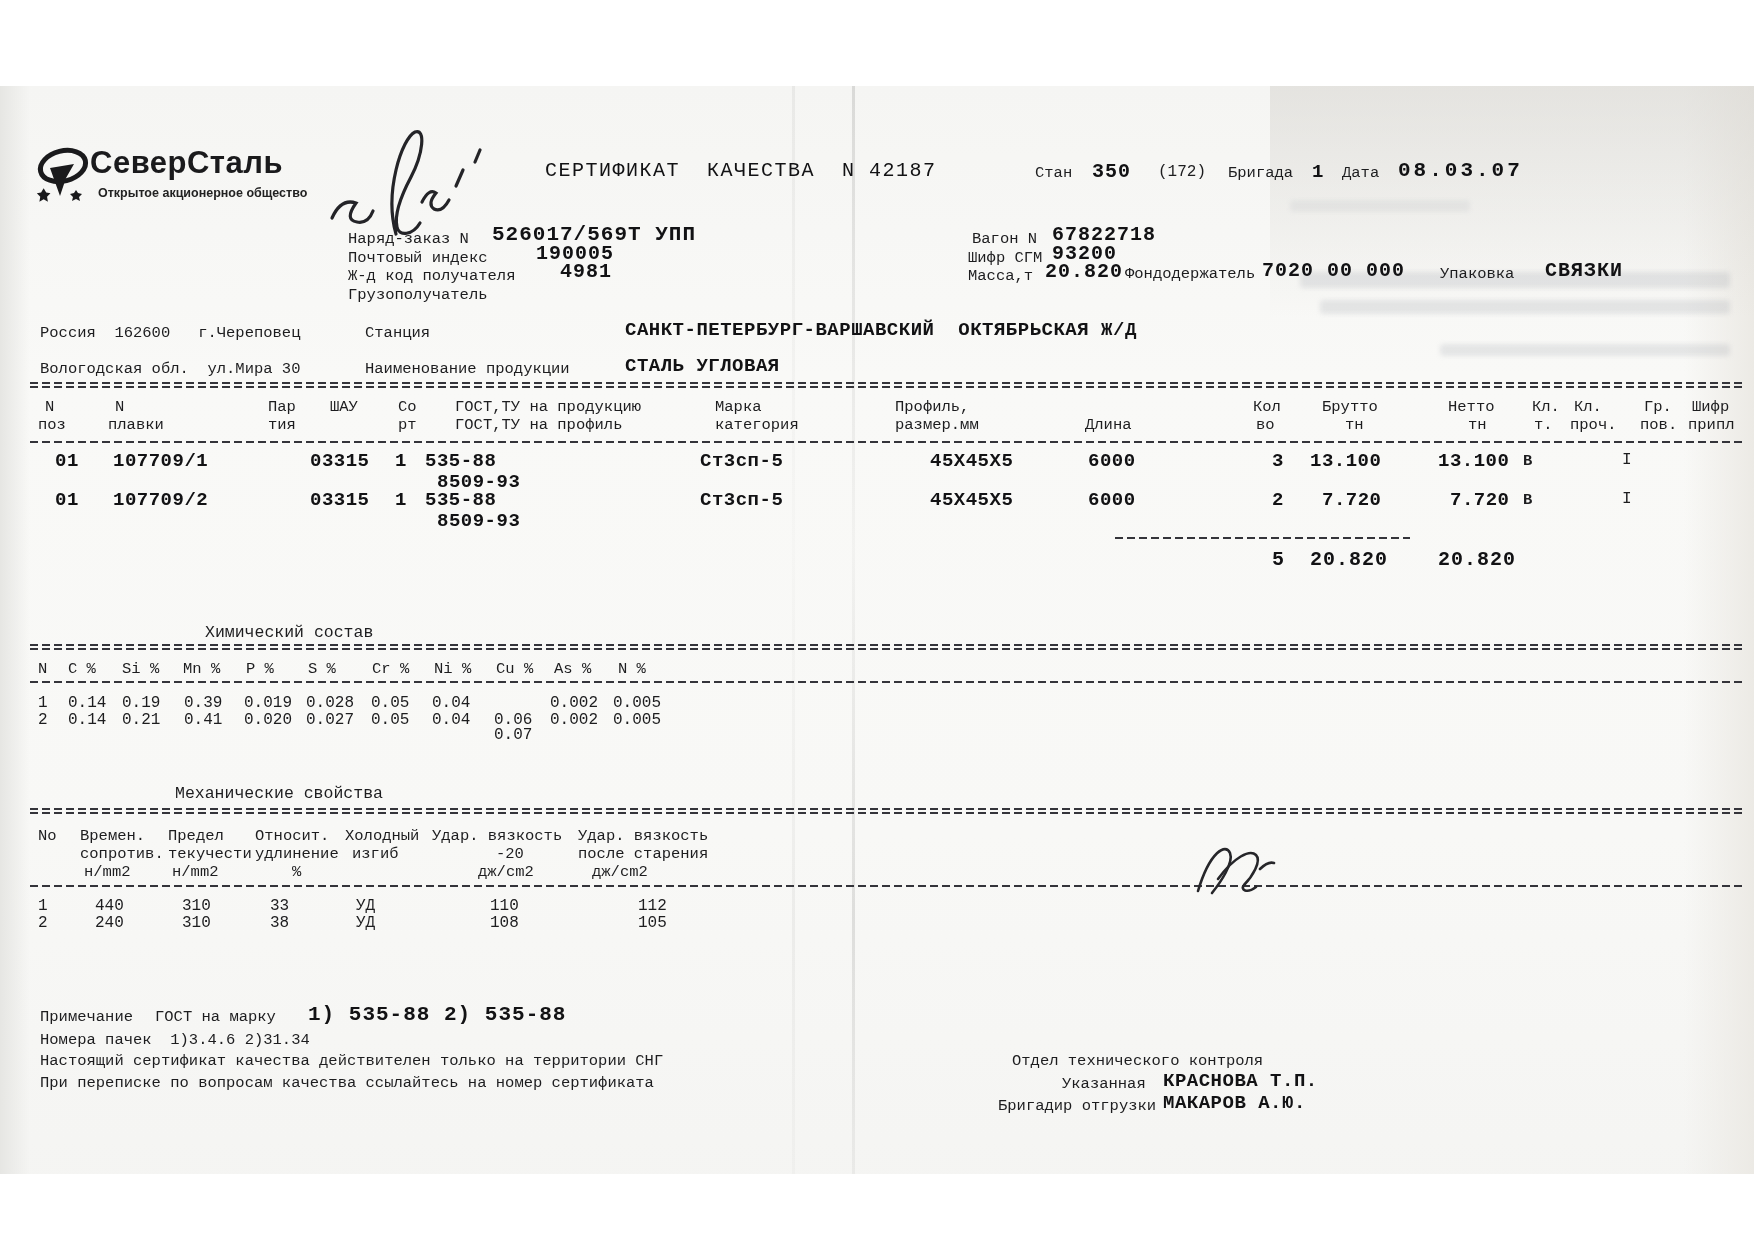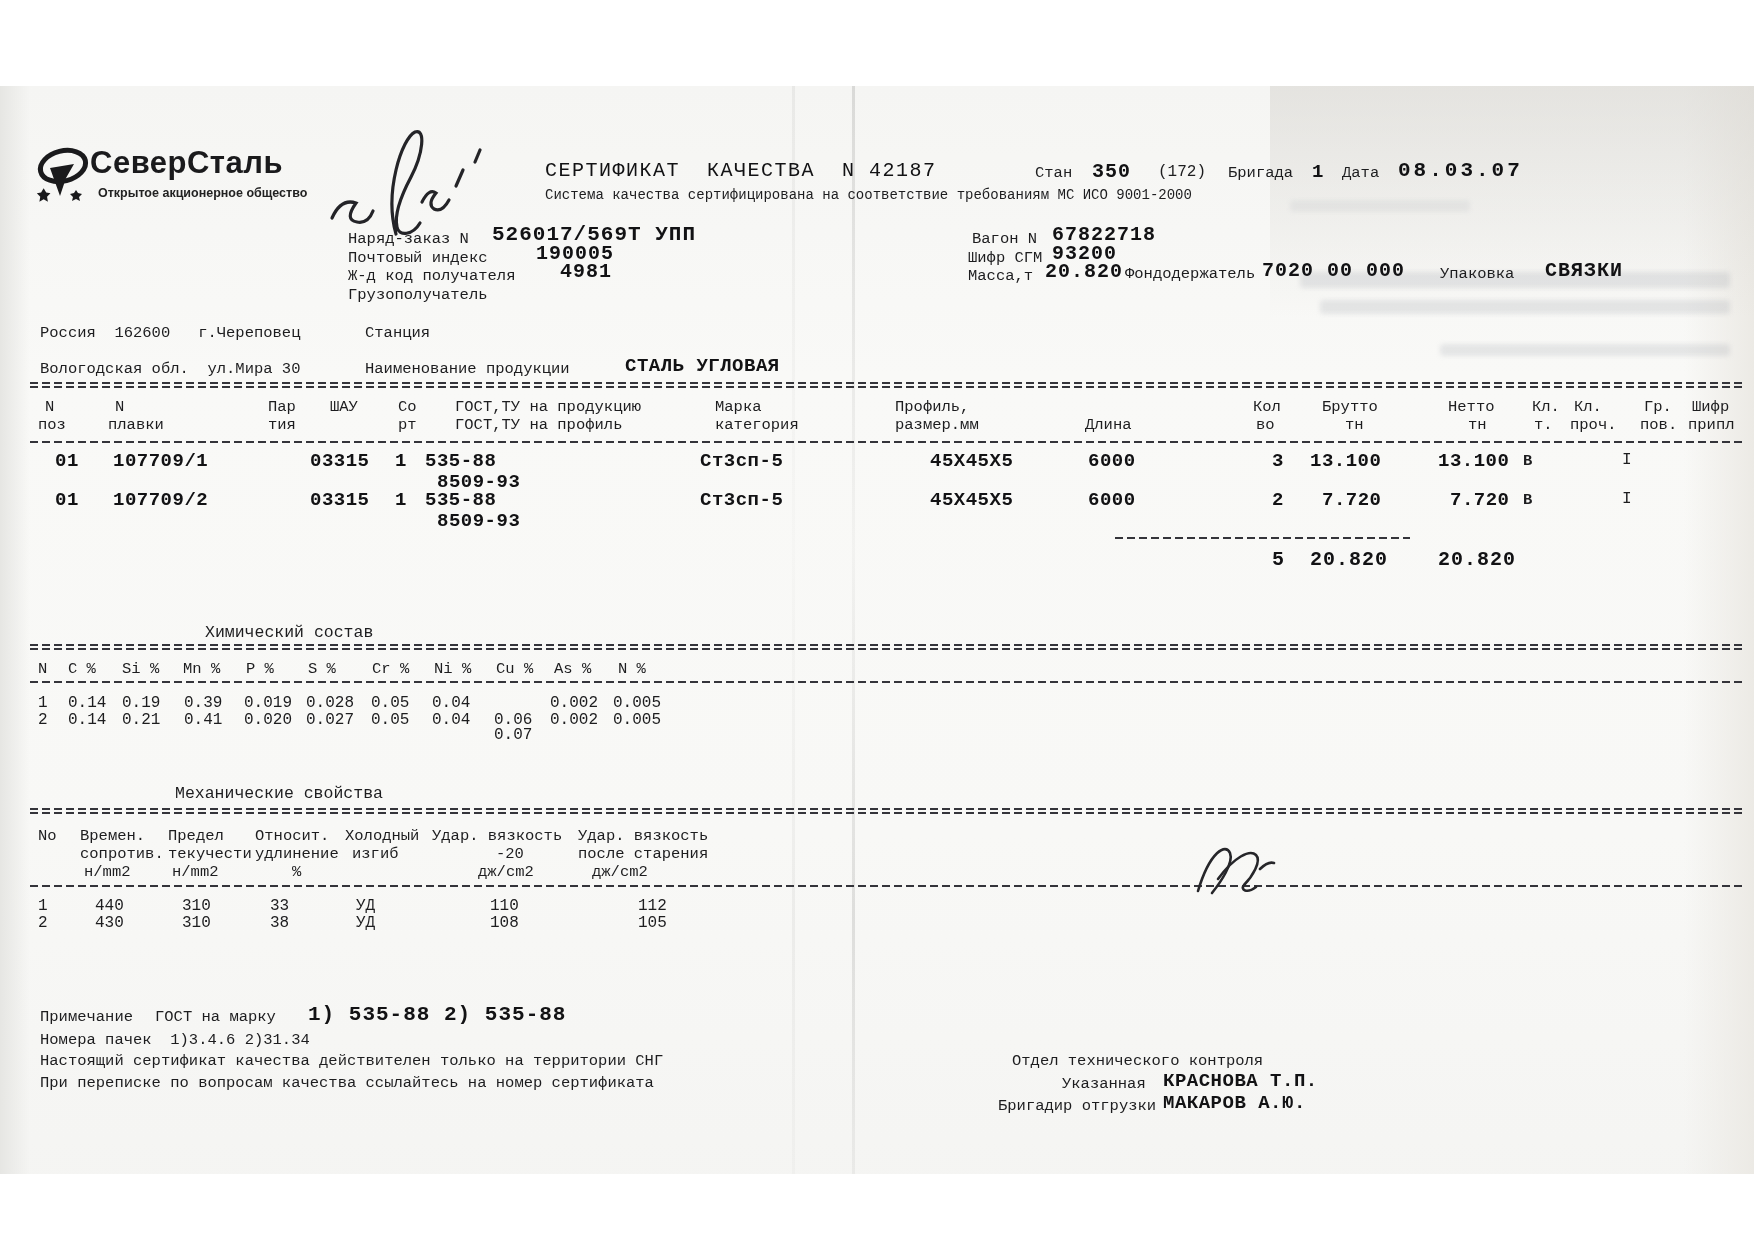--- a/index.html
+++ b/index.html
@@ -72,21 +72,20 @@
   </svg>
 
   <div class="t ttl" style="left:545px;top:160px">СЕРТИФИКАТ  КАЧЕСТВА  N 42187</div>
   <div class="t s" style="left:1035px;top:165px">Стан</div>
   <div class="t v" style="left:1092px;top:161px">350</div>
   <div class="t v16" style="left:1158px;top:164px">(172)</div>
   <div class="t s" style="left:1228px;top:165px">Бригада</div>
   <div class="t v19" style="left:1312px;top:162px">1</div>
   <div class="t s" style="left:1342px;top:165px">Дата</div>
   <div class="t v21" style="left:1398px;top:159px;letter-spacing:3px">08.03.07</div>
-  <div class="t s14" style="left:545px;top:188px">Система качества сертифицирована на соответствие требованиям МС ИСО 9001-2000</div>
 
   <div class="t s" style="left:348px;top:231px">Наряд-заказ N</div>
   <div class="t v21" style="left:492px;top:223px">526017/569Т УПП</div>
   <div class="t s" style="left:348px;top:250px">Почтовый индекс</div>
   <div class="t v" style="left:536px;top:243px">190005</div>
   <div class="t s" style="left:348px;top:268px">Ж-д код получателя</div>
   <div class="t v" style="left:560px;top:261px">4981</div>
   <div class="t s" style="left:348px;top:287px">Грузополучатель</div>
 
   <div class="t s" style="left:972px;top:231px">Вагон N</div>
@@ -95,20 +94,21 @@
   <div class="t v" style="left:1052px;top:243px">93200</div>
   <div class="t s" style="left:968px;top:268px">Масса,т</div>
   <div class="t v" style="left:1045px;top:261px">20.820</div>
   <div class="t s" style="left:1125px;top:266px">Фондодержатель</div>
   <div class="t v" style="left:1262px;top:260px">7020 00 000</div>
   <div class="t s" style="left:1440px;top:266px">Упаковка</div>
   <div class="t v" style="left:1545px;top:260px">СВЯЗКИ</div>
 
   <div class="t s" style="left:40px;top:325px">Россия  162600   г.Череповец</div>
   <div class="t s" style="left:365px;top:325px">Станция</div>
+  <div class="t v19" style="left:625px;top:320px">САНКТ-ПЕТЕРБУРГ-ВАРШАВСКИЙ  ОКТЯБРЬСКАЯ Ж/Д</div>
   <div class="t s" style="left:40px;top:361px">Вологодская обл.  ул.Мира 30</div>
   <div class="t s" style="left:365px;top:361px">Наименование продукции</div>
   <div class="t v19" style="left:625px;top:356px">СТАЛЬ УГЛОВАЯ</div>
 
   <div class="dash2" style="left:30px;top:382px;width:1716px"></div>
   <div class="dash" style="left:30px;top:441px;width:1716px"></div>
 
   <div class="t s" style="left:45px;top:399px">N</div>
   <div class="t s" style="left:38px;top:417px">поз</div>
   <div class="t s" style="left:115px;top:399px">N</div>
@@ -238,21 +238,21 @@
 
   <div class="t v16" style="left:38px;top:898px">1</div>
   <div class="t v16" style="left:95px;top:898px">440</div>
   <div class="t v16" style="left:182px;top:898px">310</div>
   <div class="t v16" style="left:270px;top:898px">33</div>
   <div class="t v16" style="left:356px;top:898px">УД</div>
   <div class="t v16" style="left:490px;top:898px">110</div>
   <div class="t v16" style="left:638px;top:898px">112</div>
 
   <div class="t v16" style="left:38px;top:915px">2</div>
-  <div class="t v16" style="left:95px;top:915px">430</div>
+  <div class="t v16" style="left:95px;top:915px">240</div>
   <div class="t v16" style="left:182px;top:915px">310</div>
   <div class="t v16" style="left:270px;top:915px">38</div>
   <div class="t v16" style="left:356px;top:915px">УД</div>
   <div class="t v16" style="left:490px;top:915px">108</div>
   <div class="t v16" style="left:638px;top:915px">105</div>
 
   <svg style="left:1190px;top:835px" width="100" height="70" viewBox="0 0 100 70">
     <g fill="none" stroke="#26262a" stroke-width="2.6" stroke-linecap="round">
       <path d="M8 56 C 20 16 36 8 40 18 C 44 28 30 48 22 58"></path>
       <path d="M28 44 C 44 22 60 14 66 20 C 72 26 62 42 54 50 C 50 55 57 59 66 52"></path>

